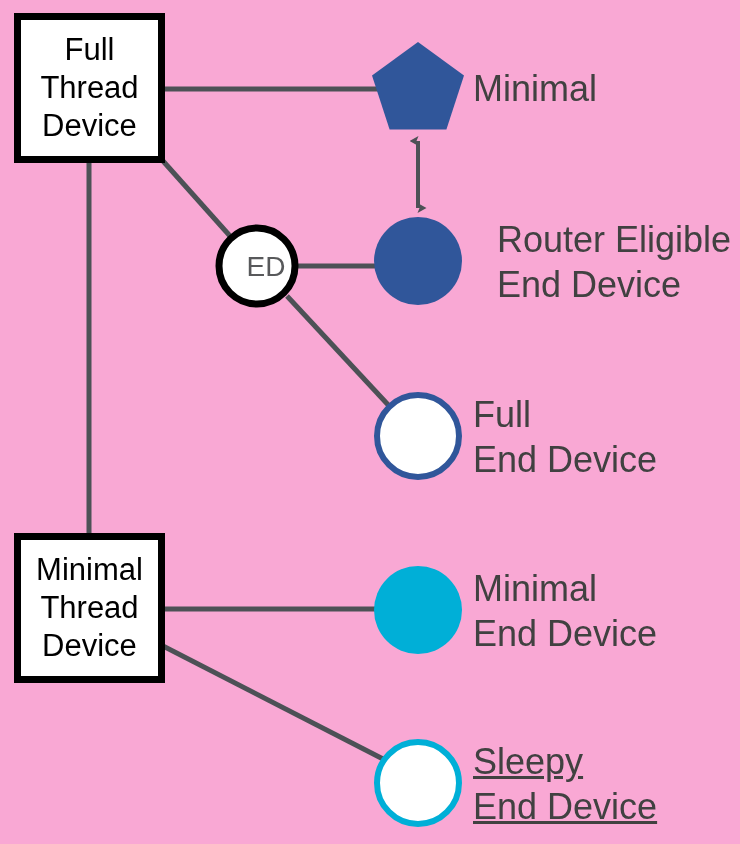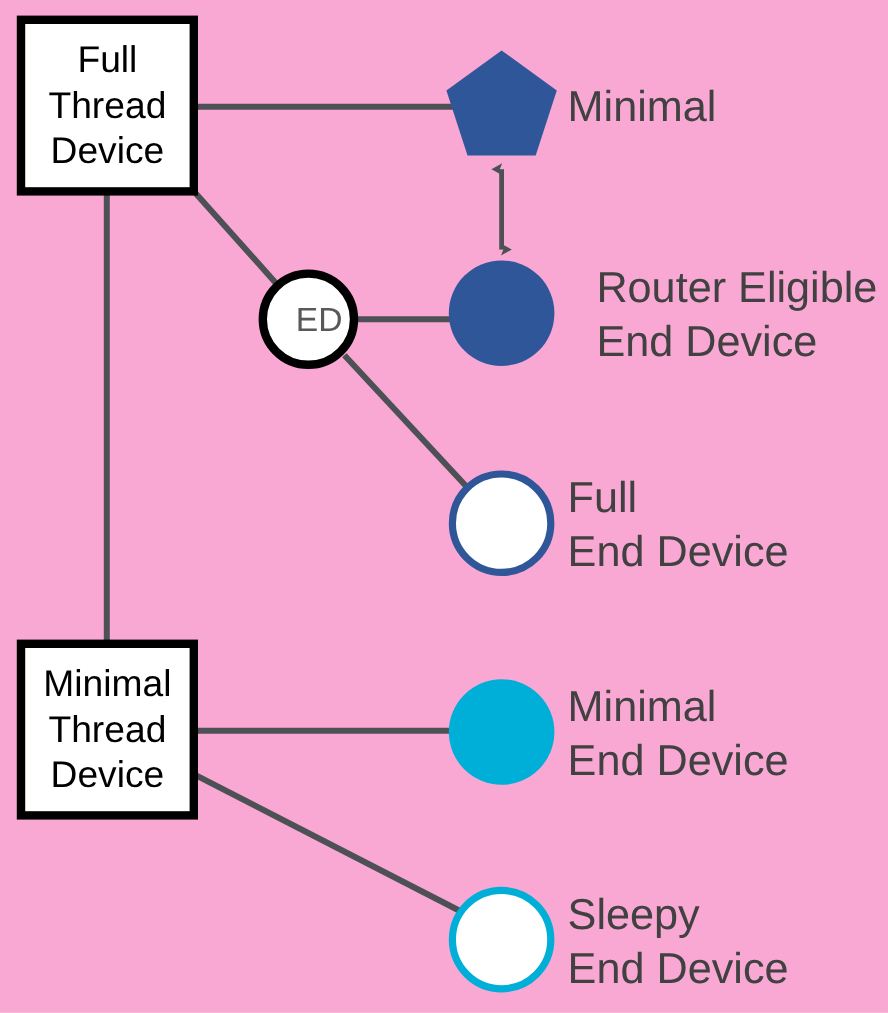--- a/index.html
+++ b/index.html
@@ -132,18 +132,18 @@
   <div class="legend-label" style="left:473px; top:392px;">
     <div>Full</div>
     <div>End Device</div>
   </div>
 
   <div class="legend-label" style="left:473px; top:566px;">
     <div>Minimal</div>
     <div>End Device</div>
   </div>
 
-  <div class="legend-label" style="left:473px; top:739px;">
+  <div class="legend-label" style="left:473px; top:739px;text-decoration:underline;">
     <div>Sleepy</div>
     <div>End Device</div>
   </div>
 
 </div>
 
 </body></html>

